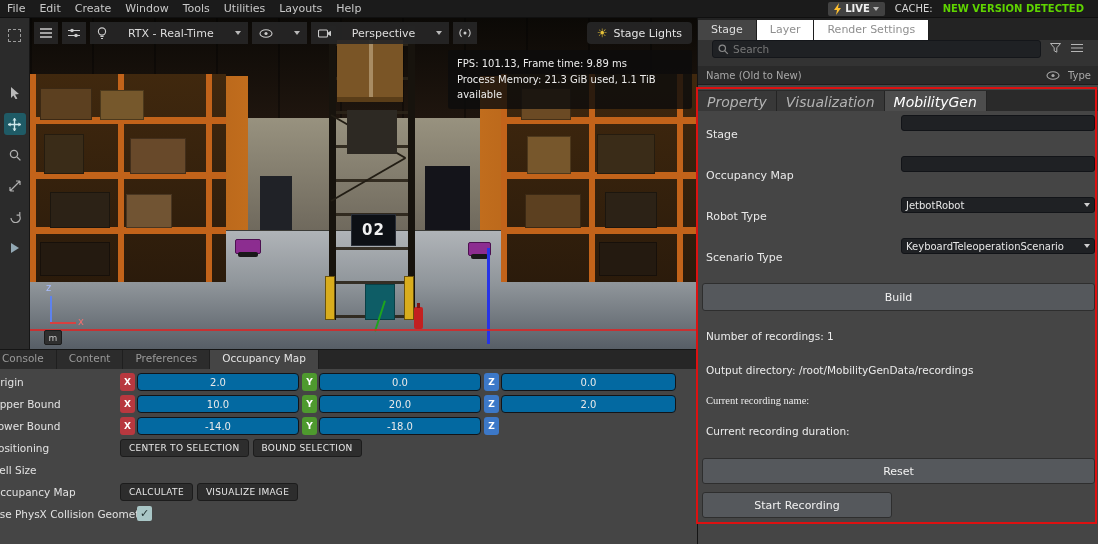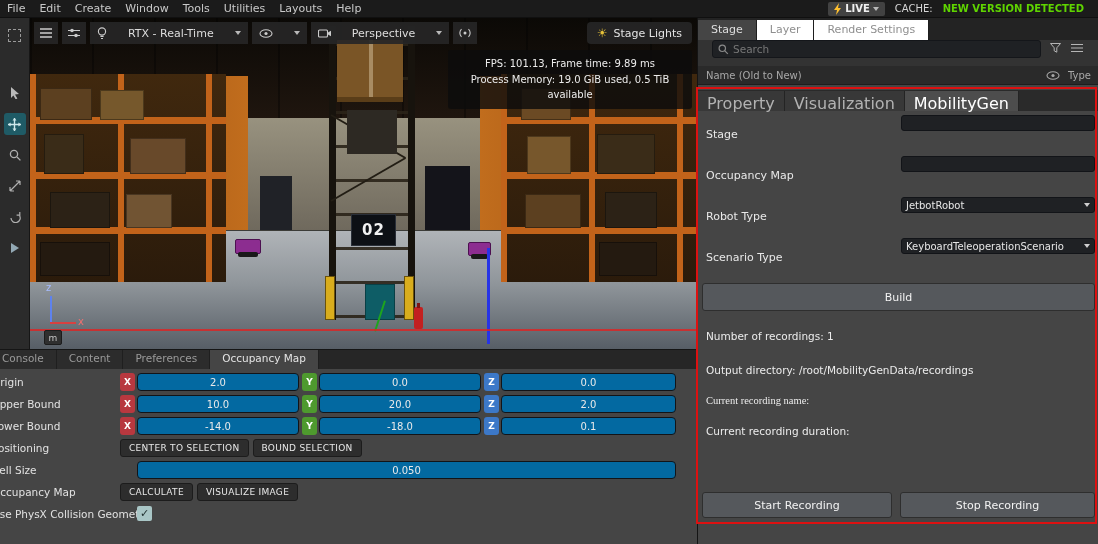--- a/index.html
+++ b/index.html
@@ -73,21 +73,21 @@
   .sc-ext::before{content:"";position:absolute;left:3px;top:-4px;width:3px;height:5px;background:#801414;}
 
   .vp-tb{position:absolute;left:4px;top:4px;display:flex;gap:4px;z-index:5;}
   .vp-btn{height:22px;background:rgba(38,38,38,.92);border-radius:0;display:flex;align-items:center;
           gap:21px;padding:0 7px;font-size:11px;color:#dcdcdc;}
   .vp-btn.sq{width:24px;justify-content:center;padding:0;}
   .vp-lights{position:absolute;right:5px;top:4px;height:22px;background:rgba(38,38,38,.92);border-radius:4px;
              display:flex;align-items:center;gap:6px;padding:0 10px;font-size:11px;color:#e3e3e3;z-index:5;}
   .sun-glyph{color:#e7c238;font-size:12px;line-height:1;}
   .vp-stats{position:absolute;right:5px;top:32px;width:244px;background:rgba(12,12,12,.82);border-radius:3px;
-            padding:6px 9px;text-align:center;font-size:10px;line-height:1.55;color:#ececec;z-index:4;}
+            padding:6px 9px;text-align:left;font-size:10px;line-height:1.55;color:#ececec;z-index:4;}
   .vp-axis{position:absolute;left:10px;top:266px;width:46px;height:48px;z-index:4;}
   .ax-zline{position:absolute;left:10px;top:12px;width:2px;height:28px;background:#5e82ee;}
   .ax-xline{position:absolute;left:10px;top:38px;width:26px;height:2px;background:#d84040;}
   .ax-zlabel{position:absolute;left:6px;top:-2px;font-size:10px;color:#a7bcff;}
   .ax-xlabel{position:absolute;left:38px;top:32px;font-size:10px;color:#ef7070;}
   .vp-unit{position:absolute;left:14px;bottom:4px;width:18px;height:15px;background:#2f2f2f;border:1px solid #1c1c1c;
            border-radius:2px;font-size:9px;color:#c5c5c5;display:flex;align-items:center;justify-content:center;z-index:4;}
 
   
   .bottom-panel{position:absolute;left:0;top:349px;width:697px;height:195px;background:#454545;border-top:1px solid #151515;padding-left:48px;}
@@ -120,21 +120,21 @@
   .rtab.active{background:#454545;color:#dedede;}
   .search-row{position:absolute;left:0;top:22px;width:401px;height:26px;background:#333;display:flex;align-items:flex-start;padding:0 14px;gap:6px;}
   .search-box{flex:1;height:18px;background:#1f2124;border:1px solid #14161a;border-radius:3px;display:flex;align-items:center;padding:0 5px;gap:4px;}
   .search-input{flex:1;background:transparent;border:none;outline:none;color:#ccc;font-size:10.5px;font-family:inherit;}
   .search-input::placeholder{color:#777;}
   .icon-btn{display:flex;align-items:center;justify-content:center;width:16px;height:16px;}
   .cols-header{position:absolute;left:0;top:48px;width:401px;height:19px;background:#2a2a2a;border-bottom:1px solid #1d1d1d;
                display:flex;align-items:center;font-size:10px;color:#a8a8a8;padding:0 8px;gap:8px;}
   .cols-spacer{flex:1;}
   .prop-tabs{position:absolute;left:0;top:72px;width:401px;height:21px;background:#2a2a2a;display:flex;align-items:flex-end;}
-  .ptab{height:20px;padding:3px 9px 0;font-size:16px;background:#383838;color:#b2b2b2;border-right:1px solid #242424;white-space:nowrap;}
+  .ptab{height:20px;padding:3px 9px 0;font-size:14px;background:#383838;color:#b2b2b2;border-right:1px solid #242424;white-space:nowrap;font-style:italic;}
   .ptab.active{background:#4d4d4d;color:#fff;}
   .mg-label{position:absolute;left:8px;font-size:11px;color:#e8e8e8;white-space:nowrap;}
   .mg-field{position:absolute;left:203px;width:194px;height:16px;background:#1f2124;border:1px solid #121418;border-radius:3px;}
   .mg-drop{position:absolute;left:203px;width:194px;height:16px;background:#1f2124;border:1px solid #121418;border-radius:3px;
            display:flex;align-items:center;font-size:10px;color:#e6e6e6;padding:0 4px;}
   .mg-drop .caret-down{margin-left:auto;border-top-color:#cfcfcf;}
   .mg-btn{position:absolute;background:#55585c;border:1px solid #2e2e2e;border-radius:3px;color:#f2f2f2;
           font-size:11px;display:flex;align-items:center;justify-content:center;}
   .mg-info{position:absolute;left:8px;font-size:10.5px;color:#ececec;white-space:nowrap;}
 
@@ -300,21 +300,21 @@
       </span>
     </div>
 
     <div class="vp-lights">
       <span class="sun-glyph">☀</span>
       <span>Stage Lights</span>
     </div>
 
     <div class="vp-stats">
       <div>FPS: 101.13, Frame time: 9.89 ms</div>
-      <div>Process Memory: 19.0 GiB used, 0.5 TiB available</div>
+      <div>Process Memory: 21.3 GiB used, 1.1 TiB available</div>
     </div>
 
     <div class="vp-axis">
       <span class="ax-zlabel">z</span>
       <span class="ax-zline"></span>
       <span class="ax-xline"></span>
       <span class="ax-xlabel">x</span>
     </div>
     <div class="vp-unit">m</div>
   </div>
@@ -348,34 +348,32 @@
         <div class="bp-field f3">2.0</div>
       </div>
 
       <div class="bp-row" style="top:48px;">
         <span class="bp-label">Lower Bound</span>
         <span class="axis-badge ax-x px">X</span>
         <div class="bp-field f1">-14.0</div>
         <span class="axis-badge ax-y py">Y</span>
         <div class="bp-field f2">-18.0</div>
         <span class="axis-badge ax-z pz">Z</span>
-        <div class="bp-field f3">0.1</div>
       </div>
 
       <div class="bp-row" style="top:70px;">
         <span class="bp-label">Positioning</span>
         <span class="bp-btnrow">
           <span class="small-btn">CENTER TO SELECTION</span>
           <span class="small-btn">BOUND SELECTION</span>
         </span>
       </div>
 
       <div class="bp-row" style="top:92px;">
         <span class="bp-label">Cell Size</span>
-        <div class="bp-field fcell">0.050</div>
       </div>
 
       <div class="bp-row" style="top:114px;">
         <span class="bp-label">Occupancy Map</span>
         <span class="bp-btnrow">
           <span class="small-btn">CALCULATE</span>
           <span class="small-btn">VISUALIZE IMAGE</span>
         </span>
       </div>
 
@@ -448,19 +446,19 @@
       <span class="caret-down"></span>
     </div>
 
     <div class="mg-btn" style="left:4px;top:265px;width:393px;height:28px;">Build</div>
 
     <span class="mg-info" style="top:312px;">Number of recordings: 1</span>
     <span class="mg-info" style="top:346px;">Output directory: /root/MobilityGenData/recordings</span>
     <span class="mg-info" style="top:377px;font-family:Liberation Serif, serif;">Current recording name:</span>
     <span class="mg-info" style="top:407px;">Current recording duration:</span>
 
+    <div class="mg-btn" style="left:4px;top:440px;width:393px;height:26px;">Reset</div>
     <div class="mg-btn" style="left:4px;top:474px;width:190px;height:26px;">Start Recording</div>
-    <div class="mg-btn" style="left:202px;top:474px;width:195px;height:26px;">Stop Recording</div>
   </div>
 
   <div class="annotation-rect"></div>
 
 </div>
 
 </body></html>

